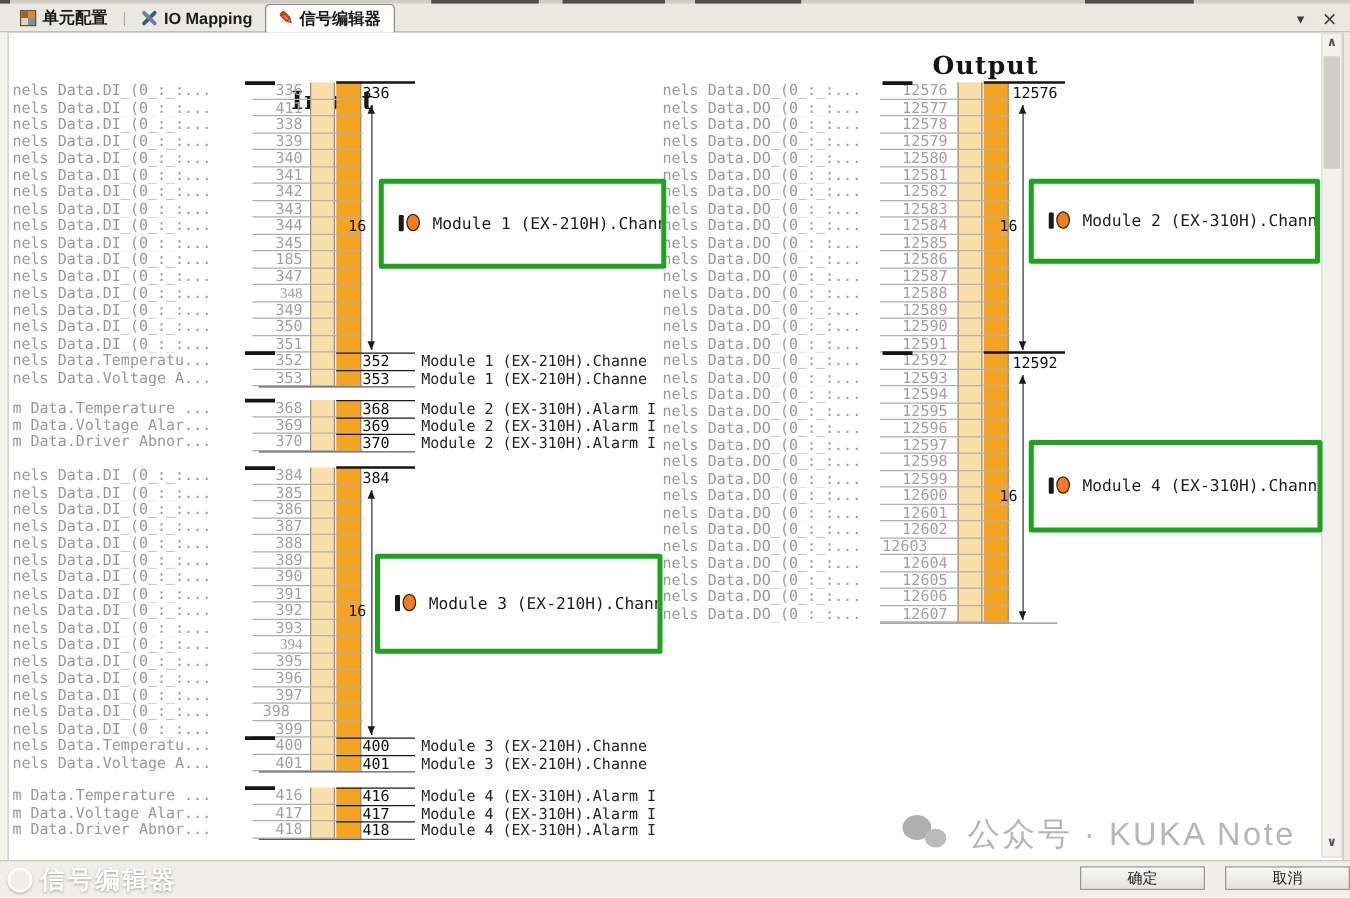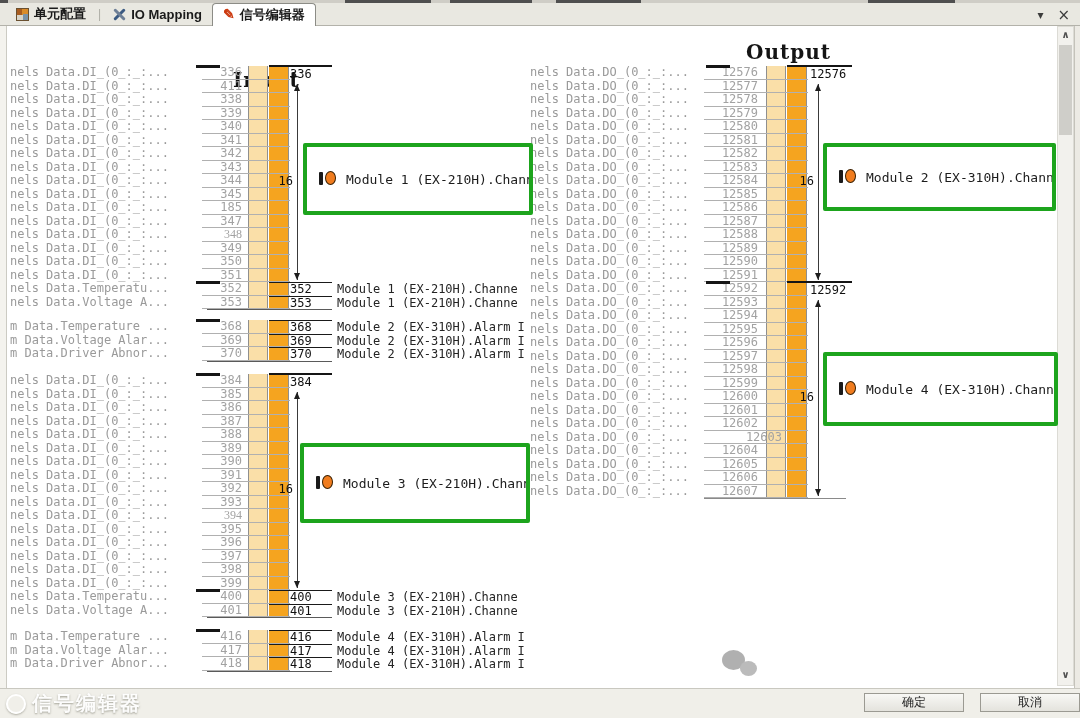--- a/index.html
+++ b/index.html
@@ -242,21 +242,21 @@
       <div class="abs lbl-gray" style="left: 10px; top: 522.5px; width: 180px; height: 13.5px;">nels Data.DI_(0_:_:...</div>
       <div class="abs num-gray" style="left: 200px; top: 522.5px; width: 42px; height: 13.5px;">395</div>
       <div class="abs gridline" style="left: 202px; top: 535px; width: 88px;"></div>
       <div class="abs lbl-gray" style="left: 10px; top: 536px; width: 180px; height: 13.5px;">nels Data.DI_(0_:_:...</div>
       <div class="abs num-gray" style="left: 200px; top: 536px; width: 42px; height: 13.5px;">396</div>
       <div class="abs gridline" style="left: 202px; top: 548.5px; width: 88px;"></div>
       <div class="abs lbl-gray" style="left: 10px; top: 549.5px; width: 180px; height: 13.5px;">nels Data.DI_(0_:_:...</div>
       <div class="abs num-gray" style="left: 200px; top: 549.5px; width: 42px; height: 13.5px;">397</div>
       <div class="abs gridline" style="left: 202px; top: 562px; width: 88px;"></div>
       <div class="abs lbl-gray" style="left: 10px; top: 563px; width: 180px; height: 13.5px;">nels Data.DI_(0_:_:...</div>
-      <div class="abs num-gray" style="left: 200px; top: 563px; width: 42px; height: 13.5px;">398</div>
+      <div class="abs num-gray" style="left: 200px; top: 563px; width: 42px; height: 13.5px; text-align: center;">398</div>
       <div class="abs gridline" style="left: 202px; top: 575.5px; width: 88px;"></div>
       <div class="abs lbl-gray" style="left: 10px; top: 576.5px; width: 180px; height: 13.5px;">nels Data.DI_(0_:_:...</div>
       <div class="abs num-gray" style="left: 200px; top: 576.5px; width: 42px; height: 13.5px;">399</div>
       <div class="abs gridline" style="left: 202px; top: 589px; width: 88px;"></div>
       <div class="abs lbl-gray" style="left: 10px; top: 590px; width: 180px; height: 13.5px;">nels Data.Temperatu...</div>
       <div class="abs num-gray" style="left: 200px; top: 590px; width: 42px; height: 13.5px;">400</div>
       <div class="abs gridline" style="left: 202px; top: 602.5px; width: 88px;"></div>
       <div class="abs lbl-gray" style="left: 10px; top: 603.5px; width: 180px; height: 13.5px;">nels Data.Voltage A...</div>
       <div class="abs num-gray" style="left: 200px; top: 603.5px; width: 42px; height: 13.5px;">401</div>
       <div class="abs gridline" style="left: 202px; top: 616px; width: 88px;"></div>
@@ -369,21 +369,21 @@
       <div class="abs lbl-gray" style="left: 530px; top: 390px; width: 172px; height: 13.5px;">nels Data.DO_(0_:_:...</div>
       <div class="abs num-gray" style="left: 700px; top: 390px; width: 58px; height: 13.5px;">12600</div>
       <div class="abs gridline" style="left: 704px; top: 402.5px; width: 104px;"></div>
       <div class="abs lbl-gray" style="left: 530px; top: 403.5px; width: 172px; height: 13.5px;">nels Data.DO_(0_:_:...</div>
       <div class="abs num-gray" style="left: 700px; top: 403.5px; width: 58px; height: 13.5px;">12601</div>
       <div class="abs gridline" style="left: 704px; top: 416px; width: 104px;"></div>
       <div class="abs lbl-gray" style="left: 530px; top: 417px; width: 172px; height: 13.5px;">nels Data.DO_(0_:_:...</div>
       <div class="abs num-gray" style="left: 700px; top: 417px; width: 58px; height: 13.5px;">12602</div>
       <div class="abs gridline" style="left: 704px; top: 429.5px; width: 104px;"></div>
       <div class="abs lbl-gray" style="left: 530px; top: 430.5px; width: 172px; height: 13.5px;">nels Data.DO_(0_:_:...</div>
-      <div class="abs num-gray" style="left: 724px; top: 430.5px; width: 58px; height: 13.5px;">12603</div>
+      <div class="abs num-gray" style="left: 684px; top: 430.5px; width: 58px; height: 13.5px;">12603</div>
       <div class="abs gridline" style="left: 704px; top: 443px; width: 104px;"></div>
       <div class="abs lbl-gray" style="left: 530px; top: 444px; width: 172px; height: 13.5px;">nels Data.DO_(0_:_:...</div>
       <div class="abs num-gray" style="left: 700px; top: 444px; width: 58px; height: 13.5px;">12604</div>
       <div class="abs gridline" style="left: 704px; top: 456.5px; width: 104px;"></div>
       <div class="abs lbl-gray" style="left: 530px; top: 457.5px; width: 172px; height: 13.5px;">nels Data.DO_(0_:_:...</div>
       <div class="abs num-gray" style="left: 700px; top: 457.5px; width: 58px; height: 13.5px;">12605</div>
       <div class="abs gridline" style="left: 704px; top: 470px; width: 104px;"></div>
       <div class="abs lbl-gray" style="left: 530px; top: 471px; width: 172px; height: 13.5px;">nels Data.DO_(0_:_:...</div>
       <div class="abs num-gray" style="left: 700px; top: 471px; width: 58px; height: 13.5px;">12606</div>
       <div class="abs gridline" style="left: 704px; top: 483.5px; width: 104px;"></div>
@@ -444,18 +444,19 @@
   </div>
   <div class="win-edge"></div>
 
   <div class="bottombar">
     <div class="btn btn-ok">确定</div>
     <div class="btn btn-cancel">取消</div>
   </div>
 
   <div class="wm-right">
     <div class="wechat-icon"></div>
+    <span>公众号 · KUKA Note</span>
   </div>
   <div class="wm-left">
     <div class="brand-icon"></div>
     <span>信号编辑器</span>
   </div>
 </div>
 
 </body></html>

